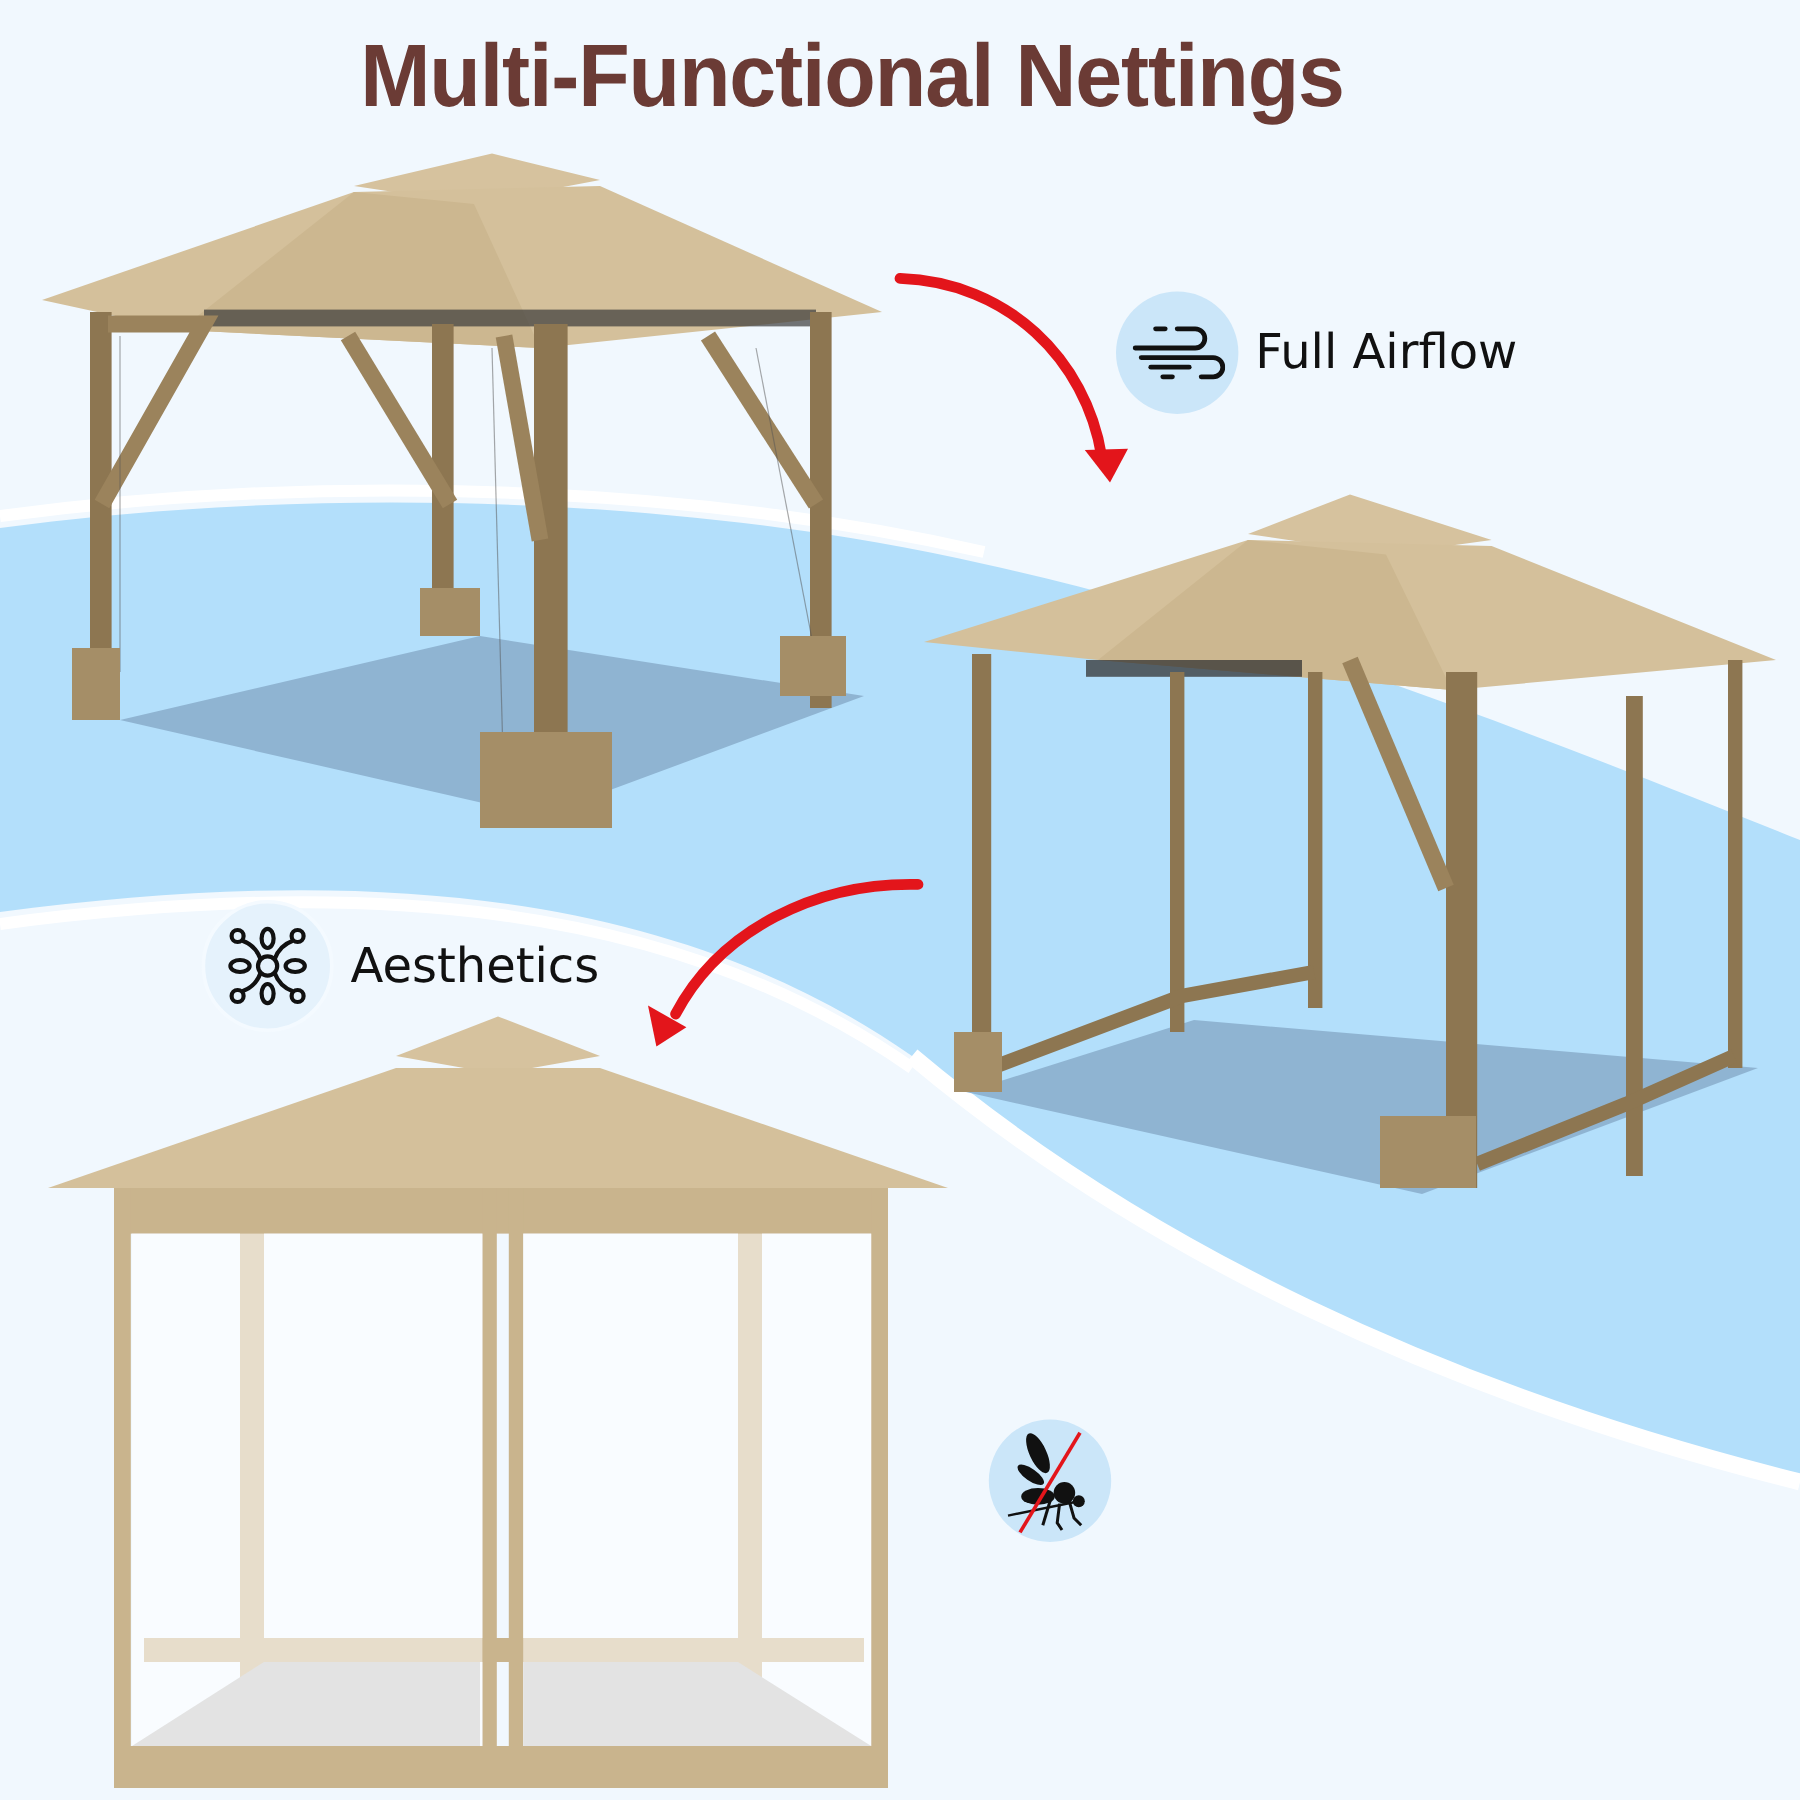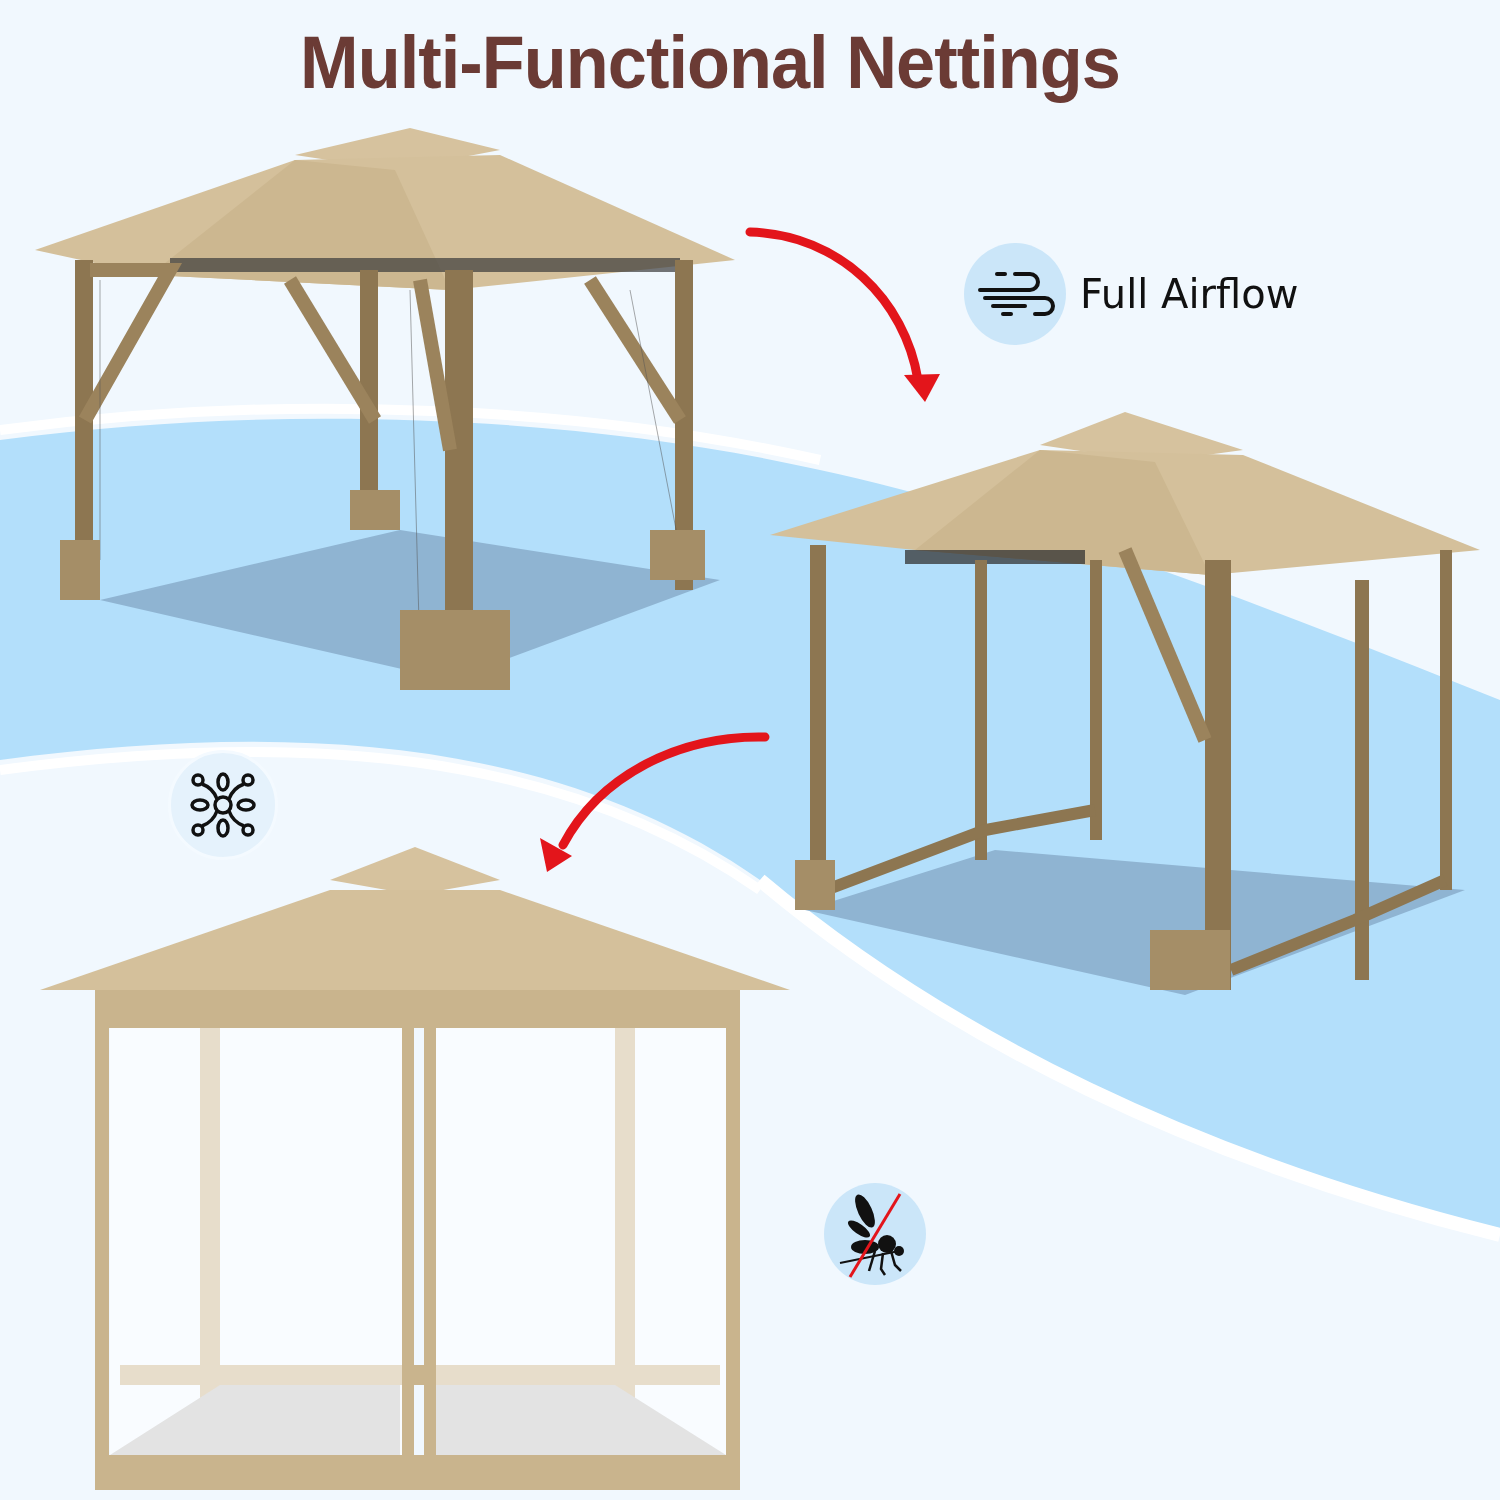--- a/index.html
+++ b/index.html
@@ -9,21 +9,21 @@
     position: absolute; left: 0; top: 20px; width: 1420px; text-align: center;
     font-family: "Liberation Sans", sans-serif; font-weight: 700; font-size: 74px;
     letter-spacing: -1px; color: #6b3b35; transform: scaleX(0.95);
   }
   .feature { position: absolute; display: flex; align-items: center; }
   .feature .badge {
     border-radius: 50%; display: flex; align-items: center; justify-content: center;
     background: #cbe6f9; flex: 0 0 auto;
   }
   .feature .label { color: #111; font-family: "DejaVu Sans", sans-serif; font-size: 40px; margin-left: 14px; }
-  .f-airflow { left: 964px; top: 243px; }
+  .f-airflow { left: 930px; top: 243px; }
   .f-airflow .badge { width: 102px; height: 102px; }
   .f-aesthetics { left: 168px; top: 750px; }
   .f-aesthetics .badge { width: 104px; height: 104px; background: #e5f2fc; border: 3px solid #f4faff; }
   .f-mosquito { left: 824px; top: 1183px; }
   .f-mosquito .badge { width: 102px; height: 102px; }
   .gazebo { position: absolute; }
 </style>
 </head>
 <body>
 
@@ -140,20 +140,21 @@
       <ellipse cx="35" cy="58" rx="5" ry="8"></ellipse>
       <ellipse cx="12" cy="35" rx="8" ry="5"></ellipse>
       <ellipse cx="58" cy="35" rx="8" ry="5"></ellipse>
       <circle cx="10" cy="10" r="5"></circle>
         <circle cx="60" cy="10" r="5"></circle>
       <circle cx="10" cy="60" r="5"></circle>
         <circle cx="60" cy="60" r="5"></circle>
       <path d="M14 14 Q25 18 29 29 M56 14 Q45 18 41 29 M14 56 Q25 52 29 41 M56 56 Q45 52 41 41"></path>
     </svg>
   </div>
+  <span class="label">Aesthetics</span>
 </div>
 
 <div class="feature f-mosquito">
   <div class="badge">
     <svg width="80" height="90" viewBox="0 0 80 90">
       <ellipse cx="30" cy="22" rx="7" ry="18" transform="rotate(-25 30 22)" fill="#111"></ellipse>
       <ellipse cx="24" cy="40" rx="5" ry="13" transform="rotate(-55 24 40)" fill="#111"></ellipse>
       <ellipse cx="30" cy="58" rx="14" ry="7" fill="#111"></ellipse>
       <circle cx="52" cy="55" r="9" fill="#111"></circle>
       <circle cx="64" cy="62" r="5" fill="#111"></circle>

